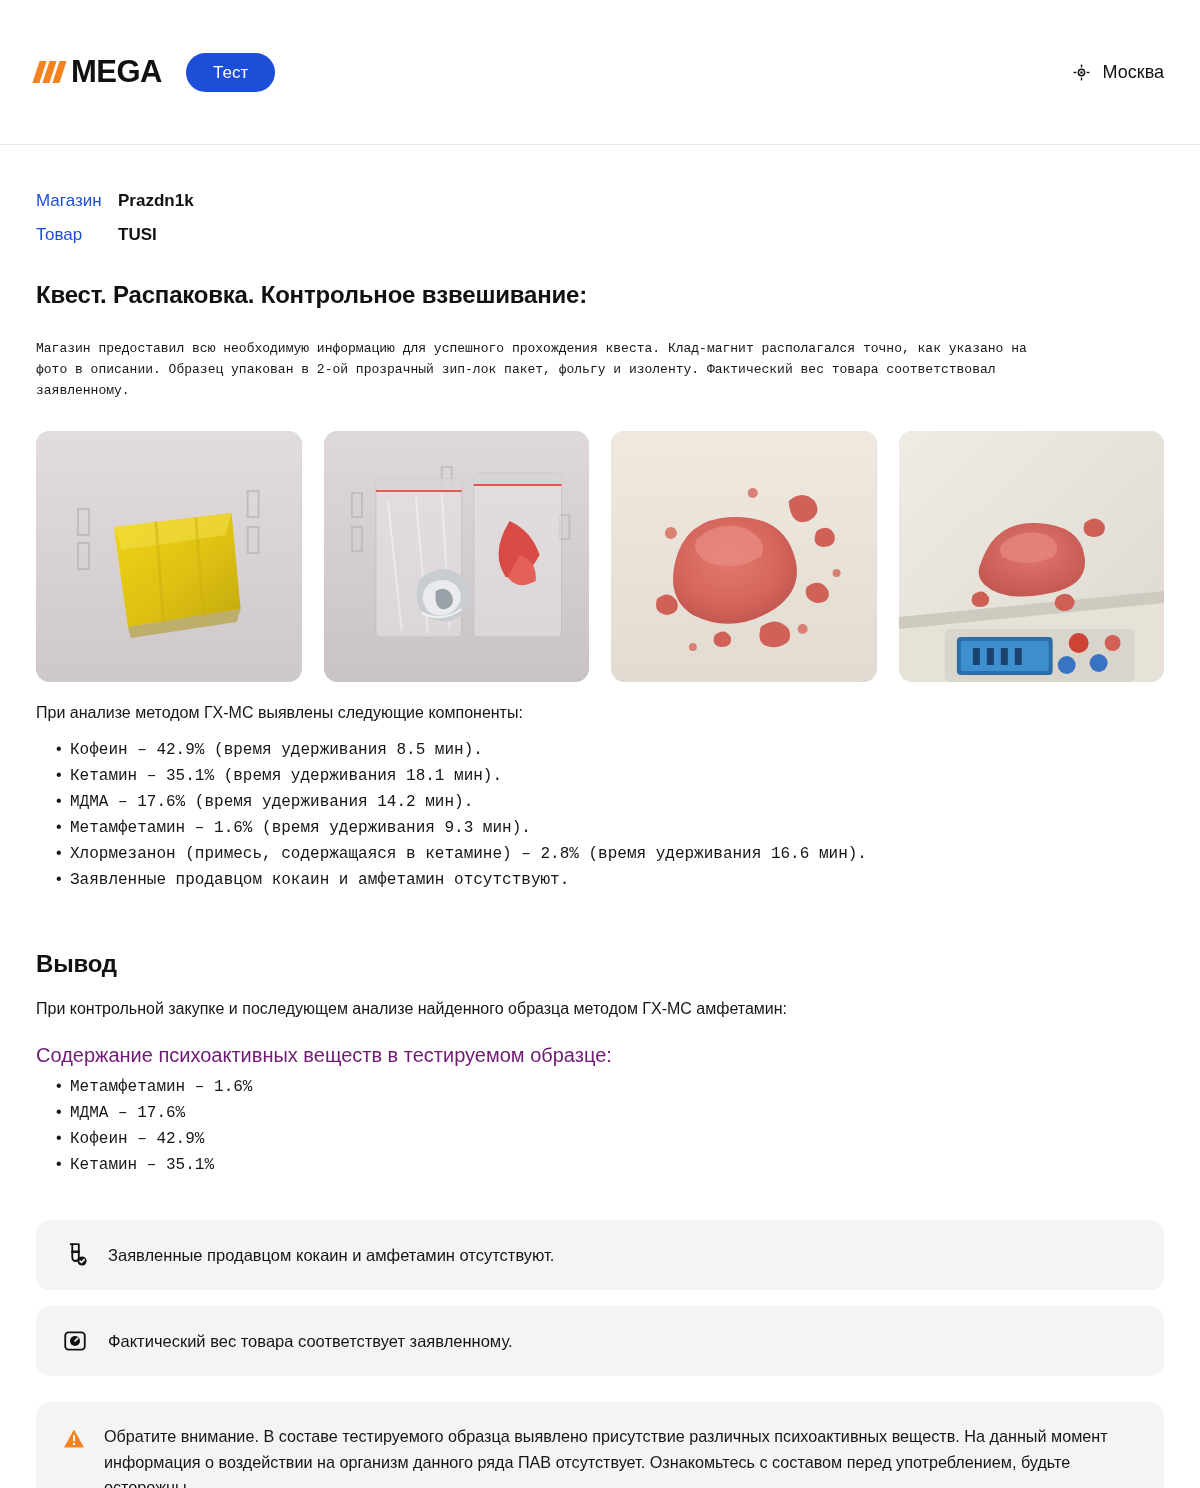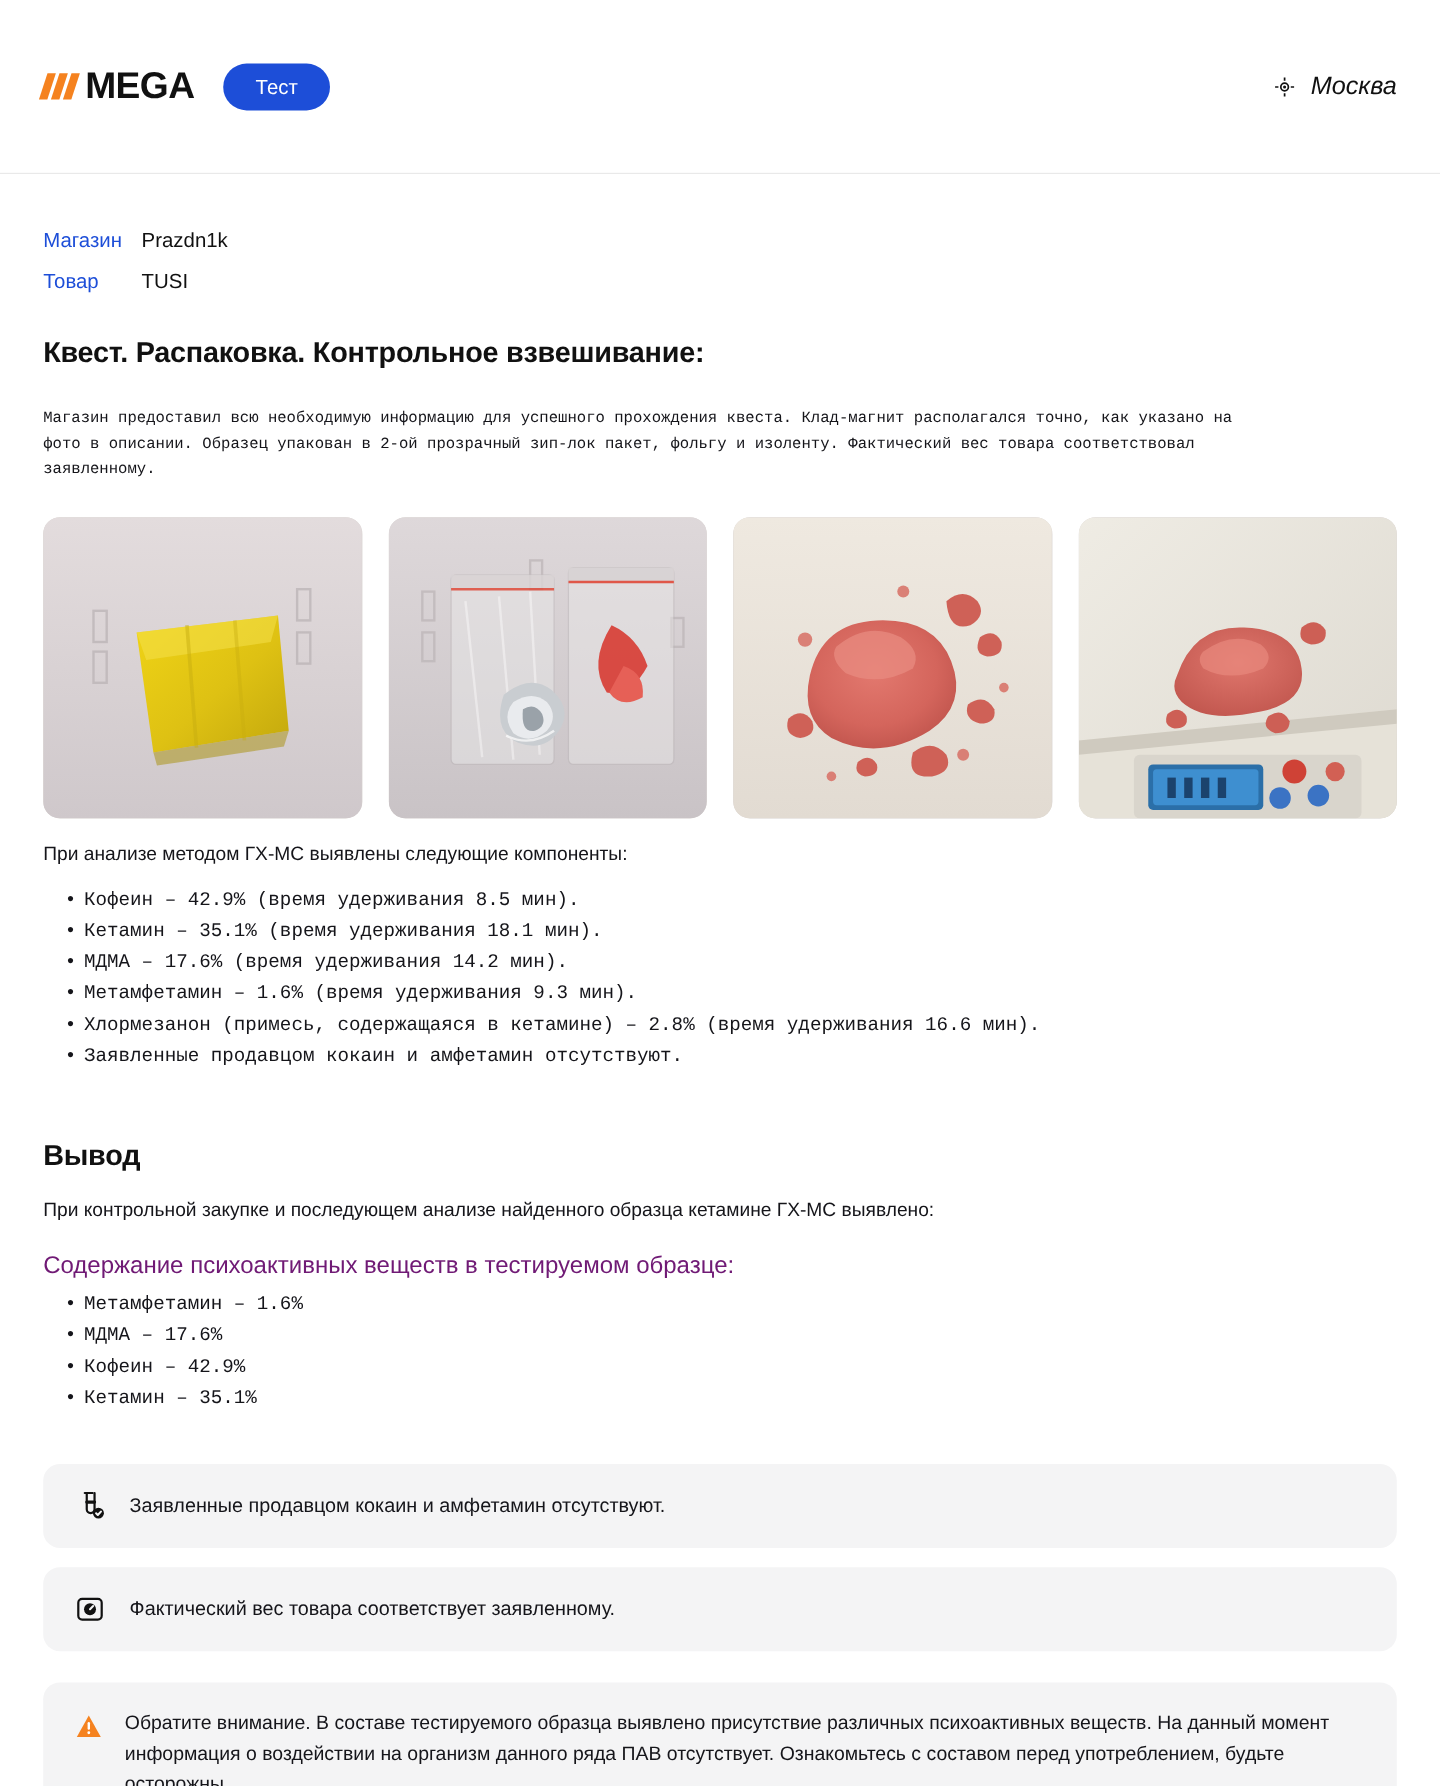--- a/index.html
+++ b/index.html
@@ -54,23 +54,22 @@
     padding: 11px 27px;
     font-size: 17px;
     font-weight: 400;
     line-height: 1;
   }
   .header-right {
     margin-left: auto;
     display: flex;
     align-items: center;
     gap: 12px;
-    font-size: 21px;
+    font-size: 18px;
     color: #111;
-    font-style: italic;
   }
   .geo-icon svg { display: block; }
 
   
   .content {
     padding: 0 36px;
   }
   .meta {
     padding-top: 46px;
   }
@@ -79,21 +78,21 @@
     align-items: baseline;
     margin-bottom: 14px;
     font-size: 17px;
   }
   .meta-label {
     color: #1d4ed8;
     width: 82px;
     flex: none;
   }
   .meta-value {
-    font-weight: normal;
+    font-weight: bold;
     color: #111;
   }
 
   h2.section-title {
     font-size: 24px;
     font-weight: bold;
     margin: 36px 0 0 0;
     letter-spacing: -0.2px;
   }
   p.paragraph {
@@ -386,21 +385,21 @@
   <ul class="bullets">
     <li>Кофеин – 42.9% (время удерживания 8.5 мин).</li>
     <li>Кетамин – 35.1% (время удерживания 18.1 мин).</li>
     <li>МДМА – 17.6% (время удерживания 14.2 мин).</li>
     <li>Метамфетамин – 1.6% (время удерживания 9.3 мин).</li>
     <li>Хлормезанон (примесь, содержащаяся в кетамине) – 2.8% (время удерживания 16.6 мин).</li>
     <li>Заявленные продавцом кокаин и амфетамин отсутствуют.</li>
   </ul>
 
   <h2 class="section-title conclusion-title">Вывод</h2>
-  <p class="lead">При контрольной закупке и последующем анализе найденного образца кетамине ГХ-МС выявлено:</p>
+  <p class="lead">При контрольной закупке и последующем анализе найденного образца методом ГХ-МС амфетамин:</p>
   <p class="sub-lead tight">Содержание психоактивных веществ в тестируемом образце:</p>
   <ul class="bullets sub">
     <li>Метамфетамин – 1.6%</li>
     <li>МДМА – 17.6%</li>
     <li>Кофеин – 42.9%</li>
     <li>Кетамин – 35.1%</li>
   </ul>
 
   <div class="callouts">
 

